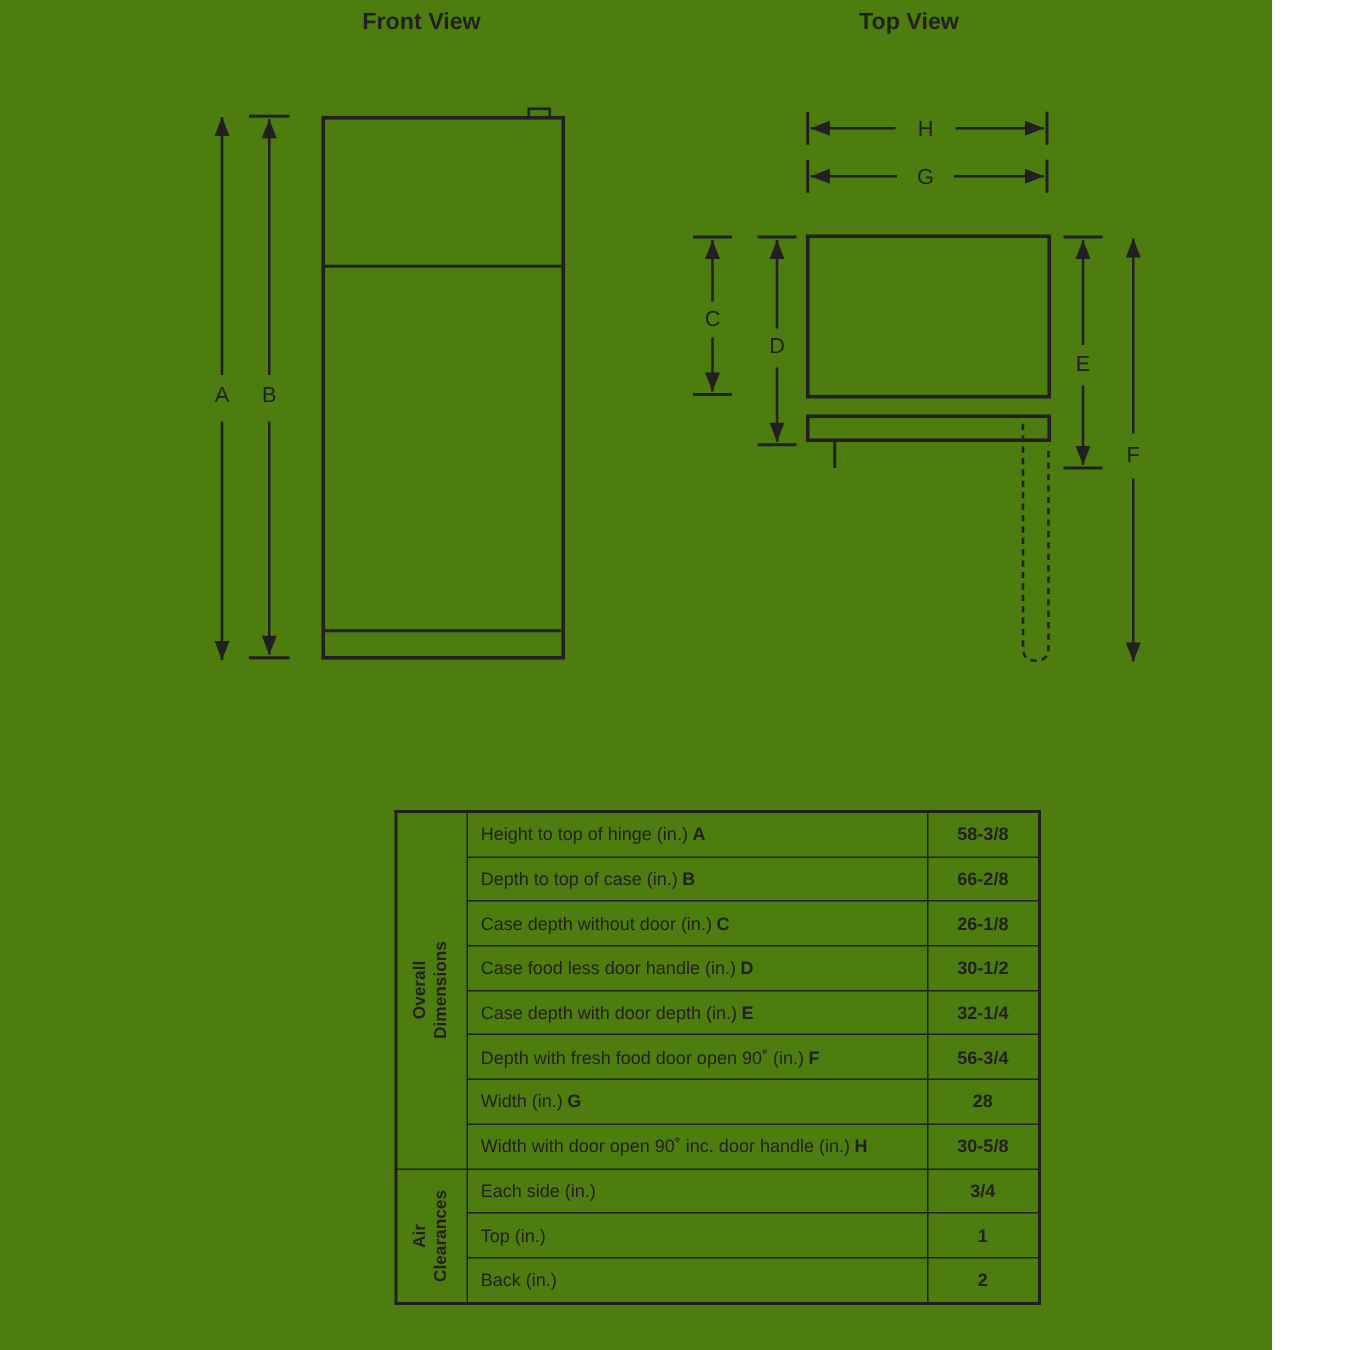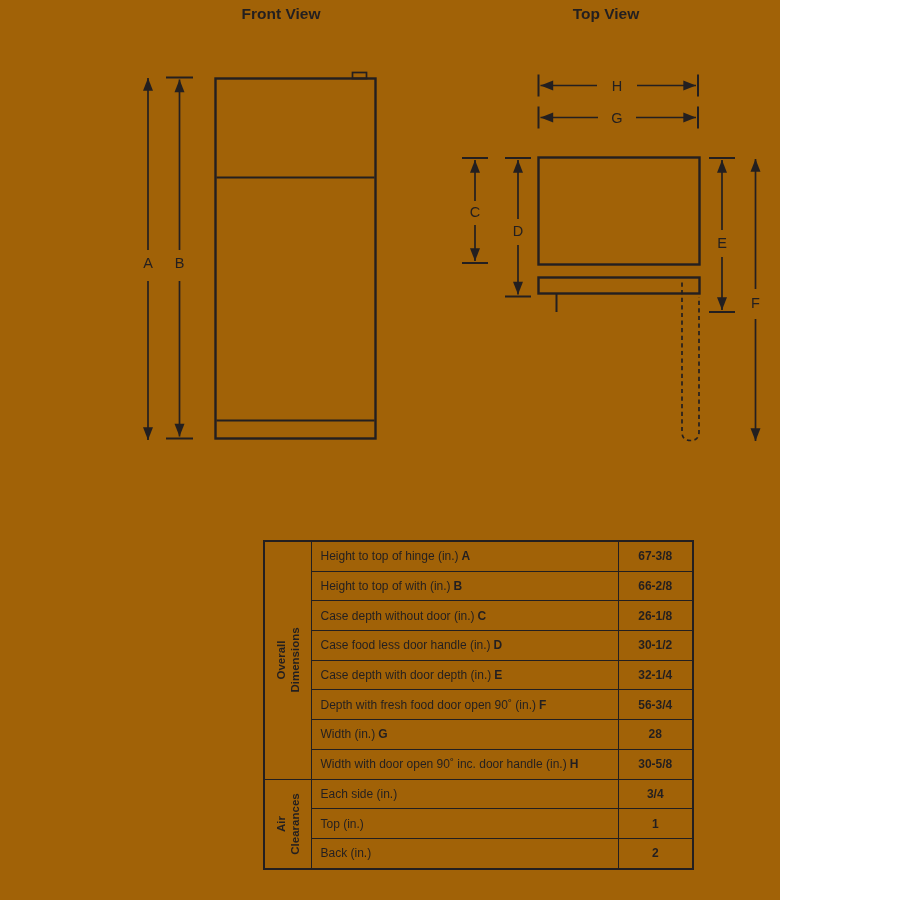--- a/index.html
+++ b/index.html
@@ -1,20 +1,20 @@
 <!DOCTYPE html>
 <html><head>
 <meta charset="utf-8">
 <style>
   html, body { margin: 0; padding: 0; background: #ffffff; }
   .canvas {
     position: relative;
-    width: 780px;
+    width: 848px;
     height: 900px;
-    background: #a16207;
+    background: #4d7c0f;
     font-family: "Liberation Sans", sans-serif;
     color: #231f20;
     overflow: hidden;
   }
   svg.diagram { position: absolute; left: 0; top: 0; }
   svg .ln   { stroke: #231f20; stroke-width: 1.7; fill: none; }
   svg .cap  { stroke: #231f20; stroke-width: 2;   fill: none; }
   svg .box  { stroke: #231f20; stroke-width: 2.4; fill: none; }
   svg .thin { stroke: #231f20; stroke-width: 2;   fill: none; }
   svg .dash { stroke: #231f20; stroke-width: 1.7; fill: none; stroke-dasharray: 4.2 3.4; }
@@ -151,24 +151,24 @@
         </colgroup>
       <tbody>
         <tr>
           <td class="rot" rowspan="8">
             <div class="rot-inner">
               <div>Overall</div>
               <div>Dimensions</div>
             </div>
           </td>
           <td class="desc"><span>Height to top of hinge (in.)</span><span class="key">A</span></td>
-          <td class="val">67-3/8</td>
-        </tr>
-        <tr>
-          <td class="desc"><span>Height to top of with (in.)</span><span class="key">B</span></td>
+          <td class="val">58-3/8</td>
+        </tr>
+        <tr>
+          <td class="desc"><span>Depth to top of case (in.)</span><span class="key">B</span></td>
           <td class="val">66-2/8</td>
         </tr>
         <tr>
           <td class="desc"><span>Case depth without door (in.)</span><span class="key">C</span></td>
           <td class="val">26-1/8</td>
         </tr>
         <tr>
           <td class="desc"><span>Case food less door handle (in.)</span><span class="key">D</span></td>
           <td class="val">30-1/2</td>
         </tr>

